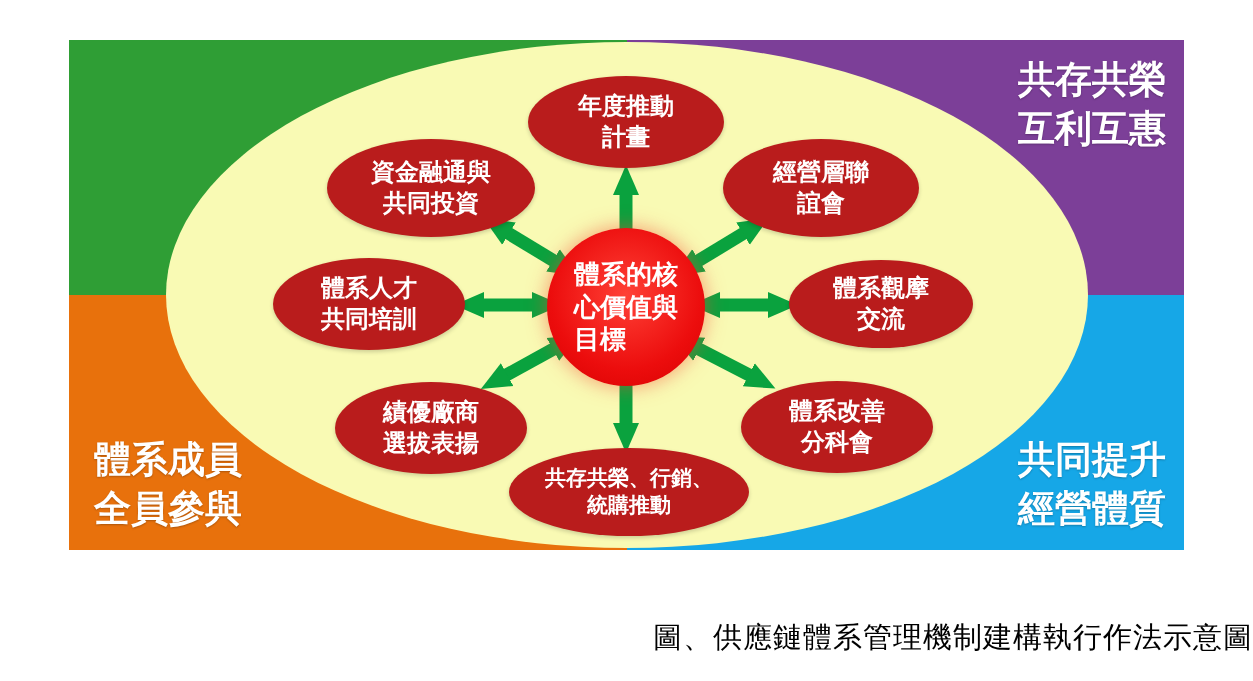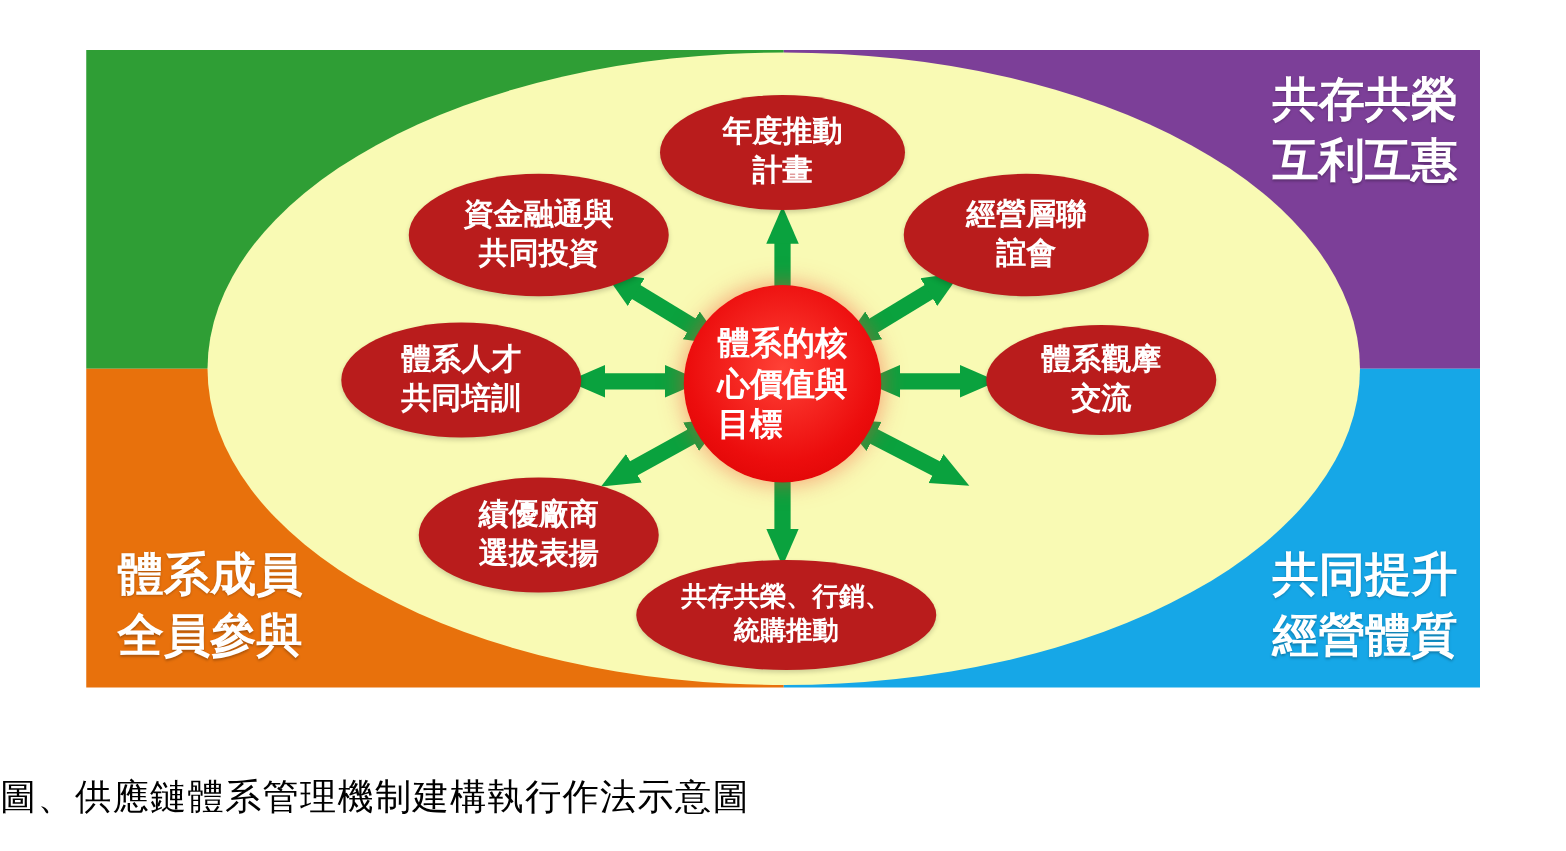--- a/index.html
+++ b/index.html
@@ -104,21 +104,21 @@
     text-align: left;
     white-space: pre-line;
   }
 
   
   .caption {
     position: absolute;
     left: 0;
     right: 0;
     top: 618px;
-    text-align: left;
+    text-align: right;
     font-family: "Liberation Serif", serif;
     font-size: 29px;
     color: #000000;
     letter-spacing: 1px;
   }
 </style>
 </head>
 <body>
 
 <div class="diagram">
@@ -153,20 +153,22 @@
   <div class="node node-top-left">資金融通與
 共同投資</div>
   <div class="node node-top-right">經營層聯
 誼會</div>
   <div class="node node-left">體系人才
 共同培訓</div>
   <div class="node node-right">體系觀摩
 交流</div>
   <div class="node node-bottom-left">績優廠商
 選拔表揚</div>
+  <div class="node node-bottom-right">體系改善
+分科會</div>
   <div class="node node-bottom">共存共榮、行銷、
 統購推動</div>
 
   <div class="center-node">體系的核
 心價值與
 目標</div>
 
   <div class="corner-label cl-tr">共存共榮
 互利互惠</div>
   <div class="corner-label cl-bl">體系成員

